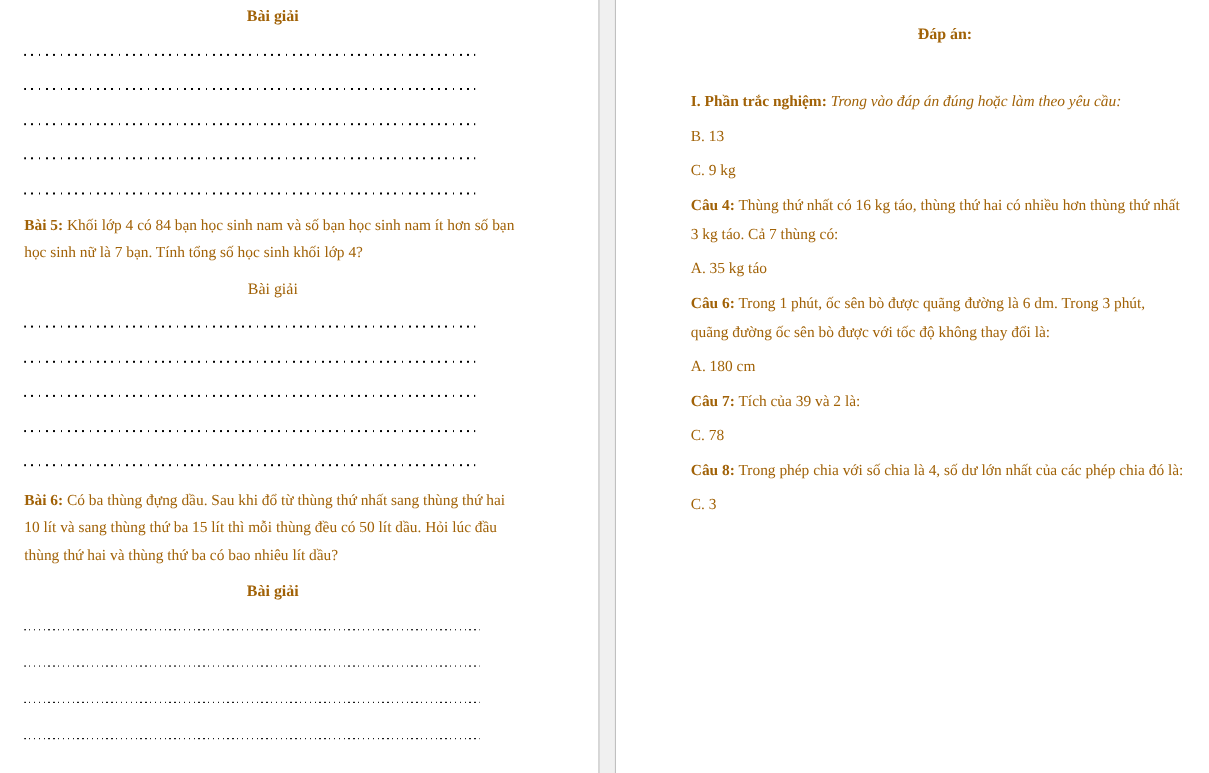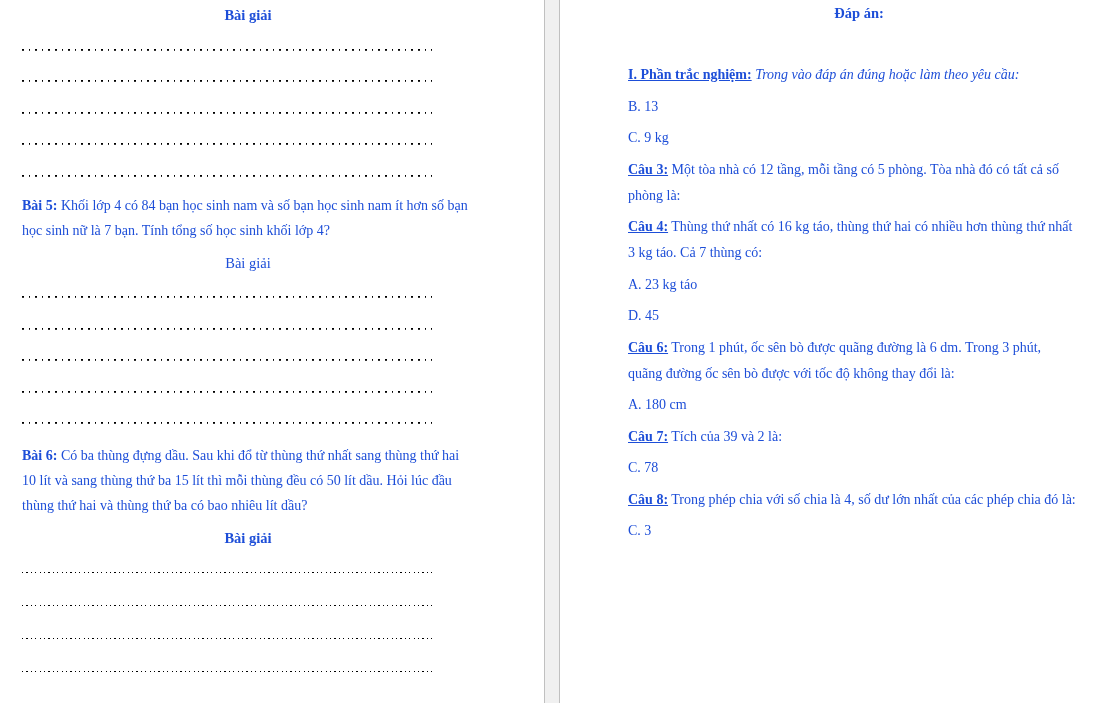--- a/index.html
+++ b/index.html
@@ -3,36 +3,36 @@
 <meta charset="utf-8">
 <style>
   html, body { margin: 0; padding: 0; background: #ffffff; }
   .viewport {
     width: 1099px;
     height: 703px;
     display: flex;
     overflow: hidden;
     background: #ffffff;
     font-family: "Liberation Serif", "DejaVu Serif", serif;
-    color: #1d4ed8;
+    color: #a16207;
   }
   .page { background: #ffffff; height: 703px; flex: none; }
   .page-left { width: 544px; }
   .page-gap {
     width: 14px;
     height: 703px;
     background: #f0f0f0;
     border-left: 1px solid #c0c0c0;
     border-right: 1px solid #c0c0c0;
     flex: none;
   }
   .page-right { flex: 1; }
 
   .left-content  { margin-left: 22px; width: 452px; padding-top: 2px; }
-  .right-content { margin-left: 68px; width: 462px; padding-top: 0; }
+  .right-content { margin-left: 68px; width: 462px; padding-top: 18px; }
 
   .doc-heading {
     font-weight: 700;
     text-align: center;
     font-size: 14.5px;
     line-height: 26px;
     margin: 0;
   }
   .doc-heading.regular { font-weight: 400; }
 
@@ -69,21 +69,21 @@
     font-size: 14.5px;
     line-height: 26px;
     margin: 0 0 36px 0;
   }
   .qa {
     font-size: 14px;
     line-height: 26px;
     margin: 0 0 5.5px 0;
     white-space: pre-line;
   }
-  .qa .qlabel { font-weight: 700; text-decoration: underline; }
+  .qa .qlabel { font-weight: 700; }
   .qa .instr  { font-style: italic; }
 </style>
 </head>
 <body>
 
 <div class="viewport">
 
   <div class="page page-left">
     <div class="left-content">
 
@@ -132,28 +132,25 @@
     <div class="right-content">
 
       <div class="answers-title">Đáp án:</div>
 
       <p class="qa"><b class="qlabel">I. Phần trắc nghiệm:</b> <span class="instr">Trong vào đáp án đúng hoặc làm theo yêu cầu:</span></p>
 
       <p class="qa">B. 13</p>
 
       <p class="qa">C. 9 kg</p>
 
-      <p class="qa"><b class="qlabel">Câu 3:</b> <span>Một tòa nhà có 12 tầng, mỗi tầng có 5 phòng. Tòa nhà đó có tất cả số
-phòng là:</span></p>
 
       <p class="qa"><b class="qlabel">Câu 4:</b> <span>Thùng thứ nhất có 16 kg táo, thùng thứ hai có nhiều hơn thùng thứ nhất
 3 kg táo. Cả 7 thùng có:</span></p>
-      <p class="qa">A. 23 kg táo</p>
+      <p class="qa">A. 35 kg táo</p>
 
-      <p class="qa">D. 45</p>
 
       <p class="qa"><b class="qlabel">Câu 6:</b> <span>Trong 1 phút, ốc sên bò được quãng đường là 6 dm. Trong 3 phút,
 quãng đường ốc sên bò được với tốc độ không thay đổi là:</span></p>
       <p class="qa">A. 180 cm</p>
 
       <p class="qa"><b class="qlabel">Câu 7:</b> <span>Tích của 39 và 2 là:</span></p>
       <p class="qa">C. 78</p>
 
       <p class="qa"><b class="qlabel">Câu 8:</b> <span>Trong phép chia với số chia là 4, số dư lớn nhất của các phép chia đó là:</span></p>
       <p class="qa">C. 3</p>

